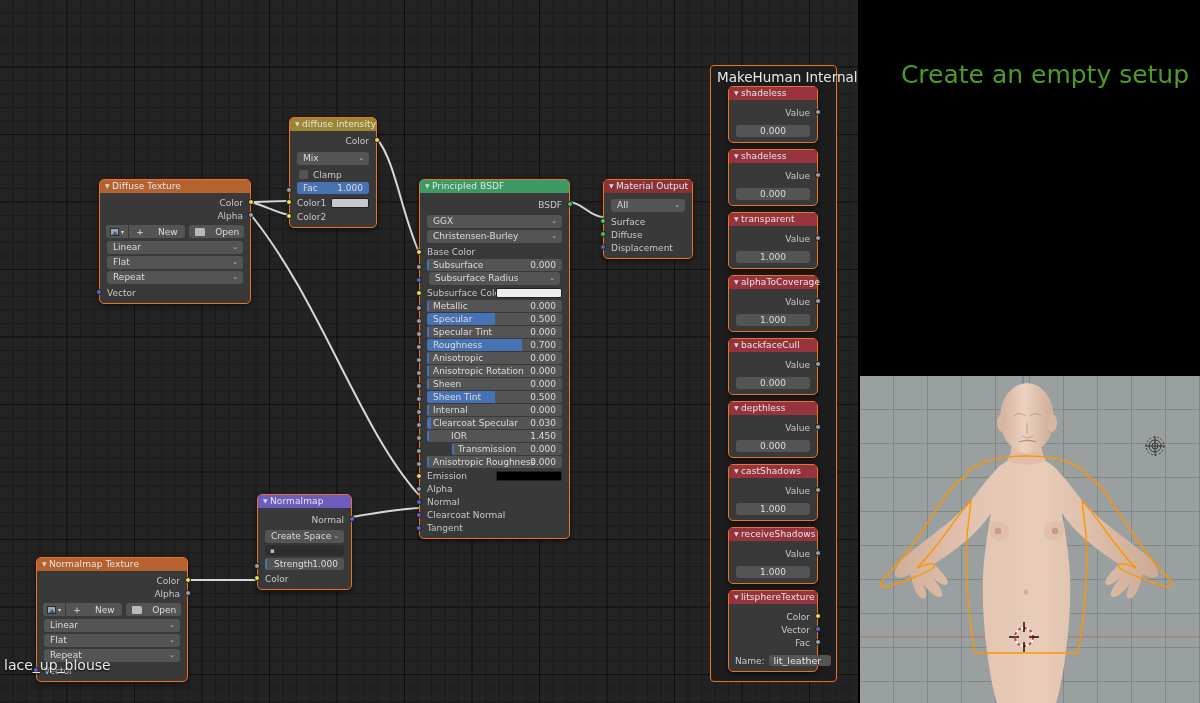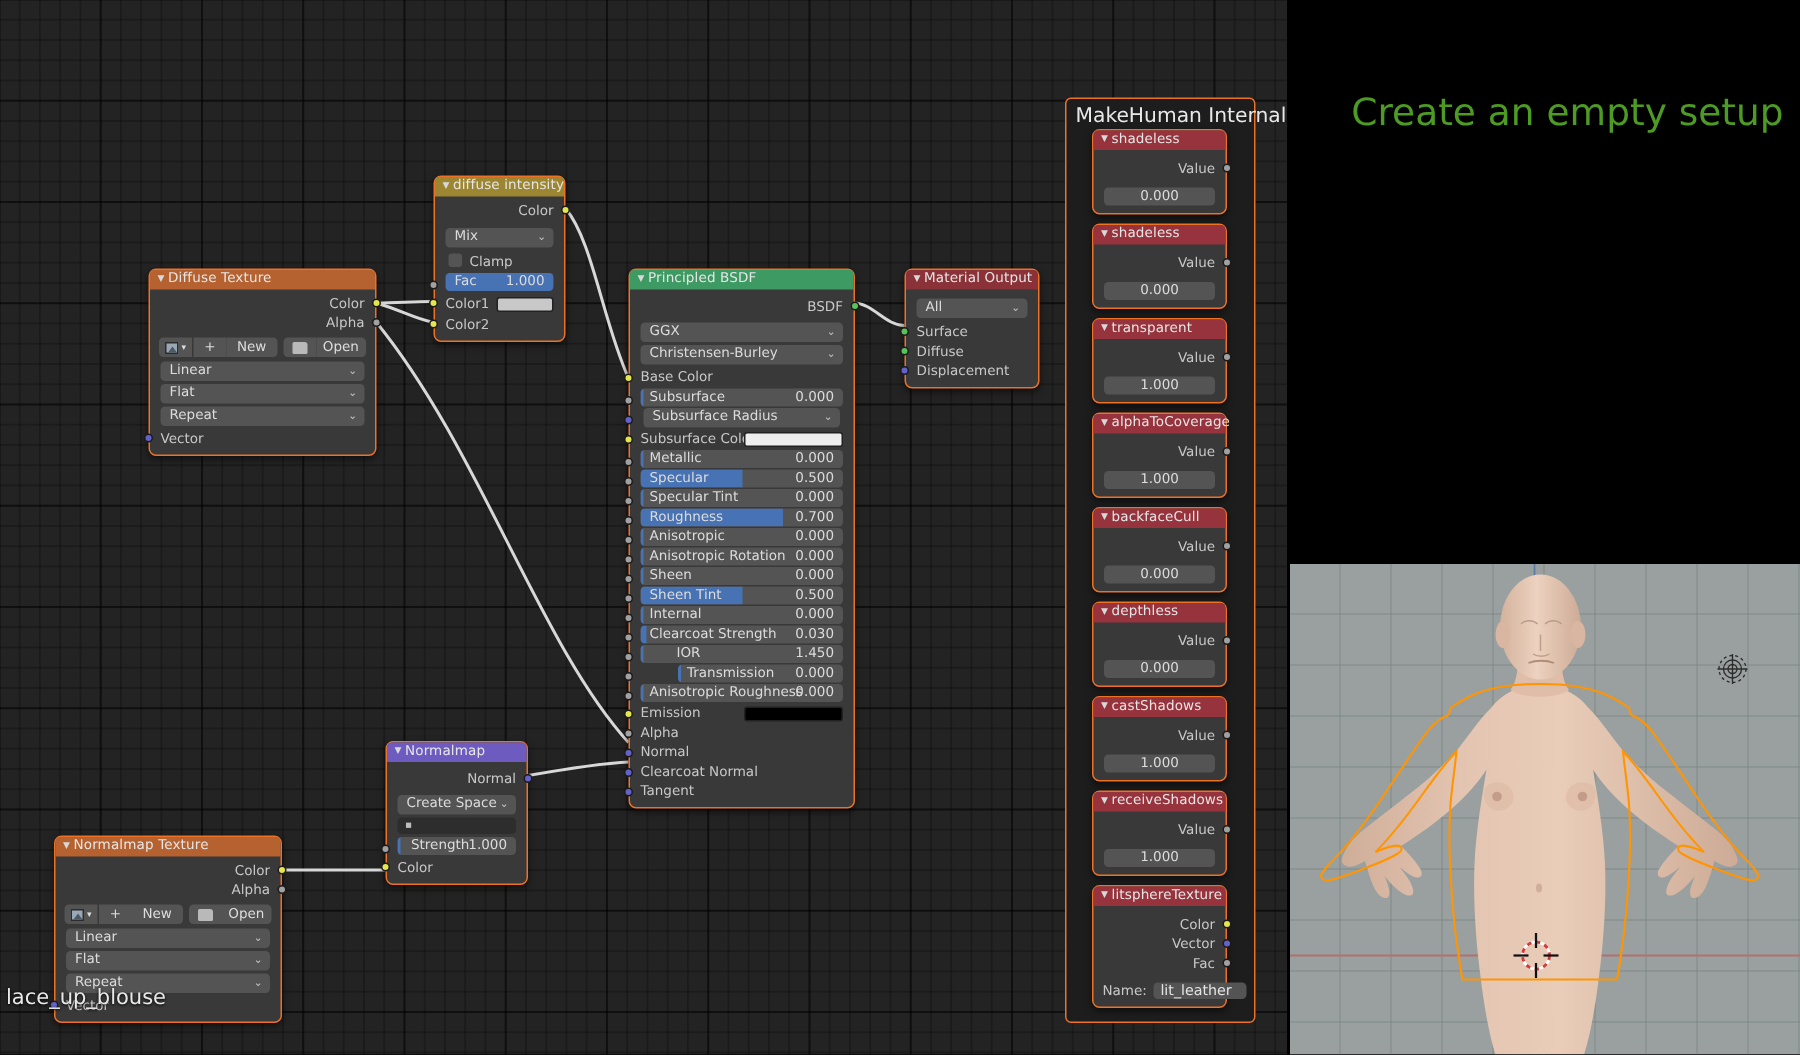--- a/index.html
+++ b/index.html
@@ -356,21 +356,21 @@
             <div class="slider">
               <div class="fill" style="width: 2px;"></div>
               <span class="sl-name">Internal</span>
               <span class="sl-val">0.000</span>
             </div>
           </div>
           <div style="position: relative;">
             <span class="sock s-in s-grey" style="top: 5px;"></span>
             <div class="slider">
               <div class="fill" style="width: 3%;"></div>
-              <span class="sl-name">Clearcoat Strength</span>
+              <span class="sl-name">Clearcoat Specular</span>
               <span class="sl-val">0.030</span>
             </div>
           </div>
           <div style="position: relative;">
             <span class="sock s-in s-grey" style="top: 5px;"></span>
             <div class="slider">
               <div class="fill" style="width: 2px;"></div>
               <span class="sl-name" style="left: 24px;">IOR</span>
               <span class="sl-val">1.450</span>
             </div>

